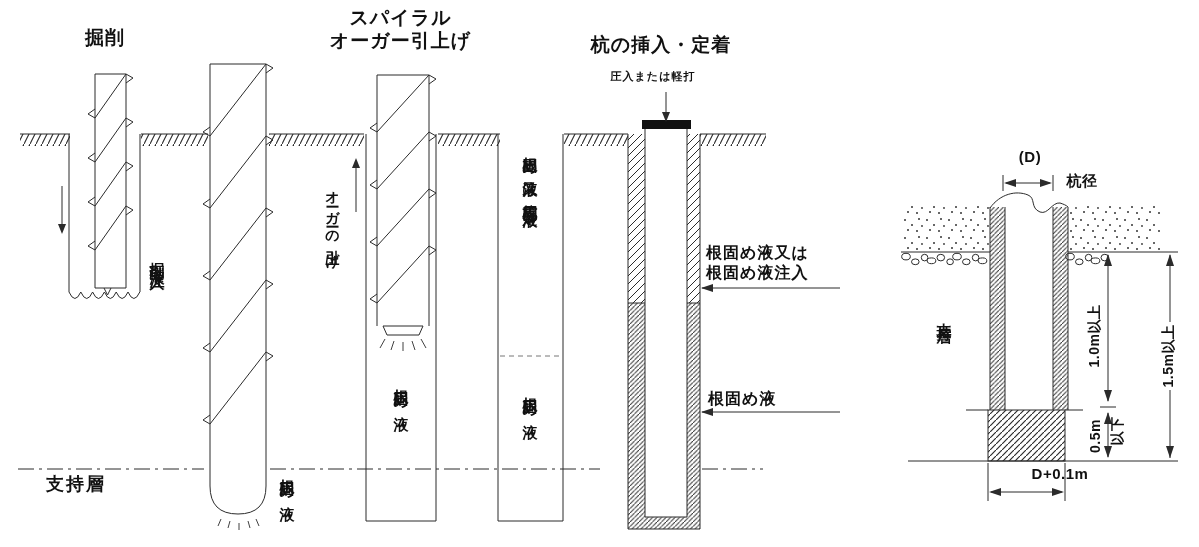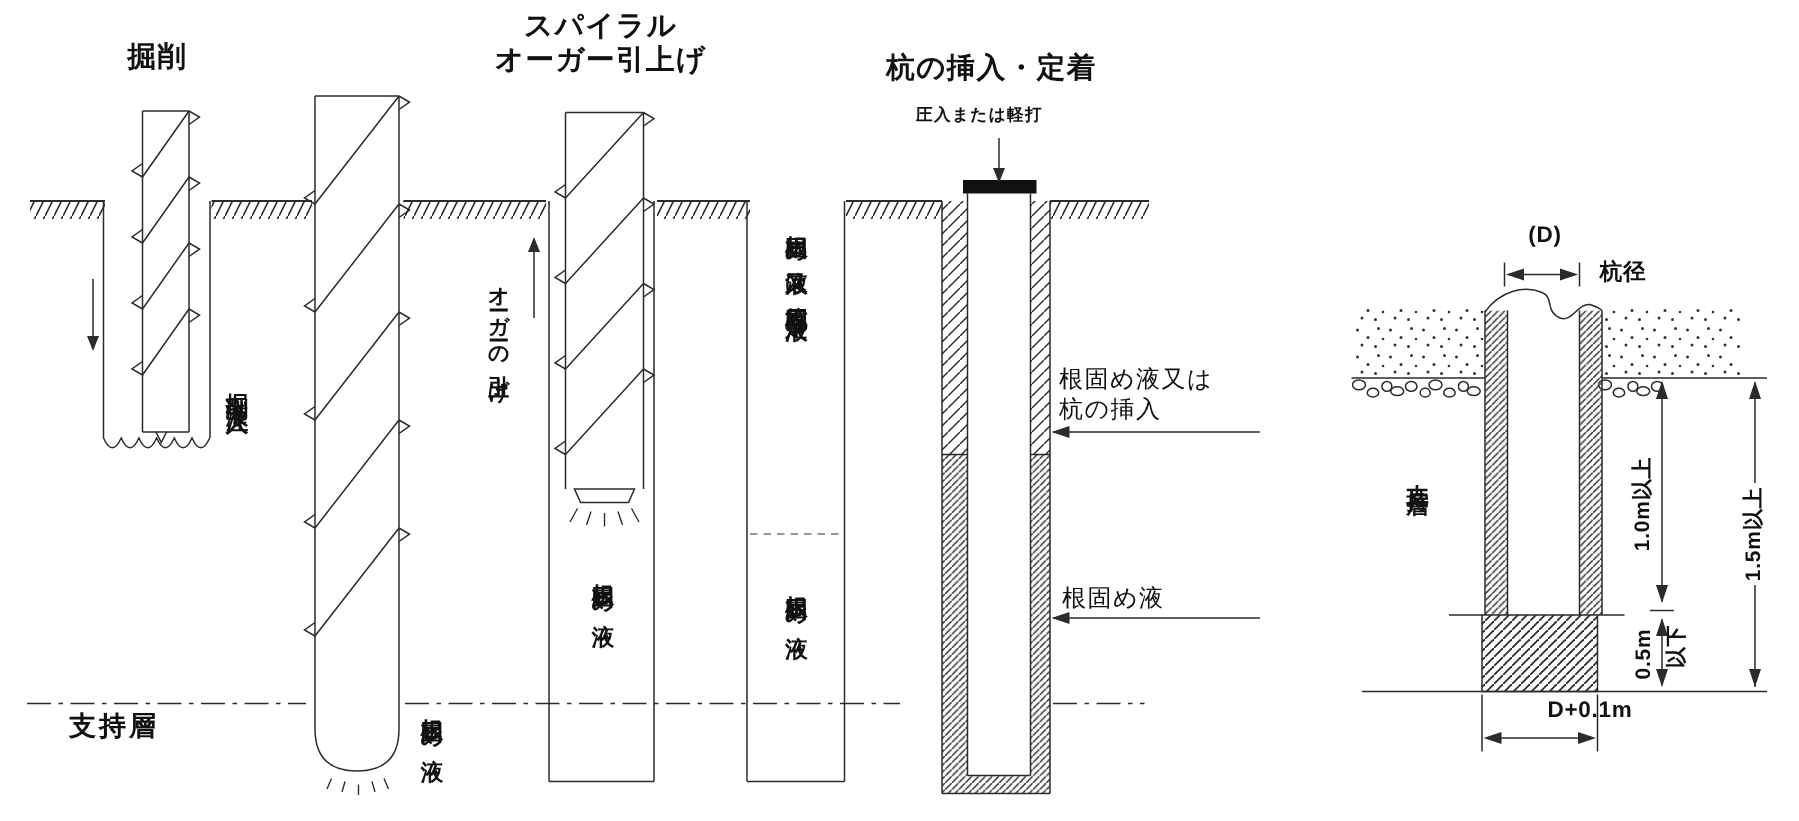--- a/index.html
+++ b/index.html
@@ -3,21 +3,21 @@
 <meta charset="utf-8">
 <style>
   html,body{margin:0;padding:0;background:#fff;}
   .canvas{position:relative;width:1199px;height:547px;background:#ffffff;overflow:hidden;
           font-family:"Liberation Sans","DejaVu Sans",sans-serif;color:#111;}
   .canvas svg{position:absolute;left:0;top:0;}
   .lbl{position:absolute;white-space:nowrap;color:#111;}
   .c{text-align:center;}
   .step{font-size:19px;font-weight:700;letter-spacing:1px;}
   .sub{font-size:11px;font-weight:600;letter-spacing:1px;}
-  .side{font-size:16px;font-weight:400;letter-spacing:1px;}
+  .side{font-size:16px;font-weight:700;letter-spacing:1px;}
   .vt{writing-mode:vertical-rl;text-orientation:upright;font-weight:600;}
   .vt15{font-size:15px;letter-spacing:3px;}
   .vt15t{font-size:15px;letter-spacing:2px;}
   .vt14{font-size:14px;letter-spacing:2px;}
   .rot{transform:rotate(-90deg);font-size:14px;font-weight:600;letter-spacing:0.5px;}
   .bgw{background:#fff;padding:0 3px;}
   .big{font-size:18px;font-weight:600;letter-spacing:2px;}
   .dim{font-size:15px;font-weight:700;letter-spacing:0.5px;}
 </style>
 </head>
@@ -186,21 +186,21 @@
 <div class="lbl sub c" style="left:578px;top:69px;width:150px;">圧入または軽打</div>
 
 <div class="lbl vt vt15" style="left:147px;top:250px;">掘削液注入</div>
 <div class="lbl vt vt15" style="left:277px;top:467px;">根固め液</div>
 <div class="lbl vt vt14" style="left:324px;top:181px;">オーガーの引上げ</div>
 <div class="lbl vt vt15" style="left:391px;top:377px;">根固め液</div>
 <div class="lbl vt vt15t" style="left:520px;top:145px;">根固め液又は杭周固定液</div>
 <div class="lbl vt vt15" style="left:520px;top:385px;">根固め液</div>
 
 <div class="lbl side" style="left:706px;top:243px;">根固め液又は</div>
-<div class="lbl side" style="left:706px;top:263px;">杭の挿入</div>
+<div class="lbl side" style="left:706px;top:263px;">根固め液注入</div>
 <div class="lbl side" style="left:708px;top:389px;">根固め液</div>
 
 <div class="lbl big" style="left:46px;top:472px;">支持層</div>
 
 <div class="lbl dim c" style="left:1052px;top:126px;width:60px;margin-top:46px;">杭径</div>
 <div class="lbl dim c" style="left:1000px;top:148px;width:60px;">(D)</div>
 <div class="lbl vt vt15" style="left:934px;top:311px;">支持層</div>
 <div class="lbl rot c" style="left:1055px;top:327px;width:80px;">1.0m以上</div>
 <div class="lbl rot c" style="left:1070px;top:428px;width:50px;">0.5m</div>
 <div class="lbl rot c" style="left:1098px;top:422px;width:40px;">以下</div>

